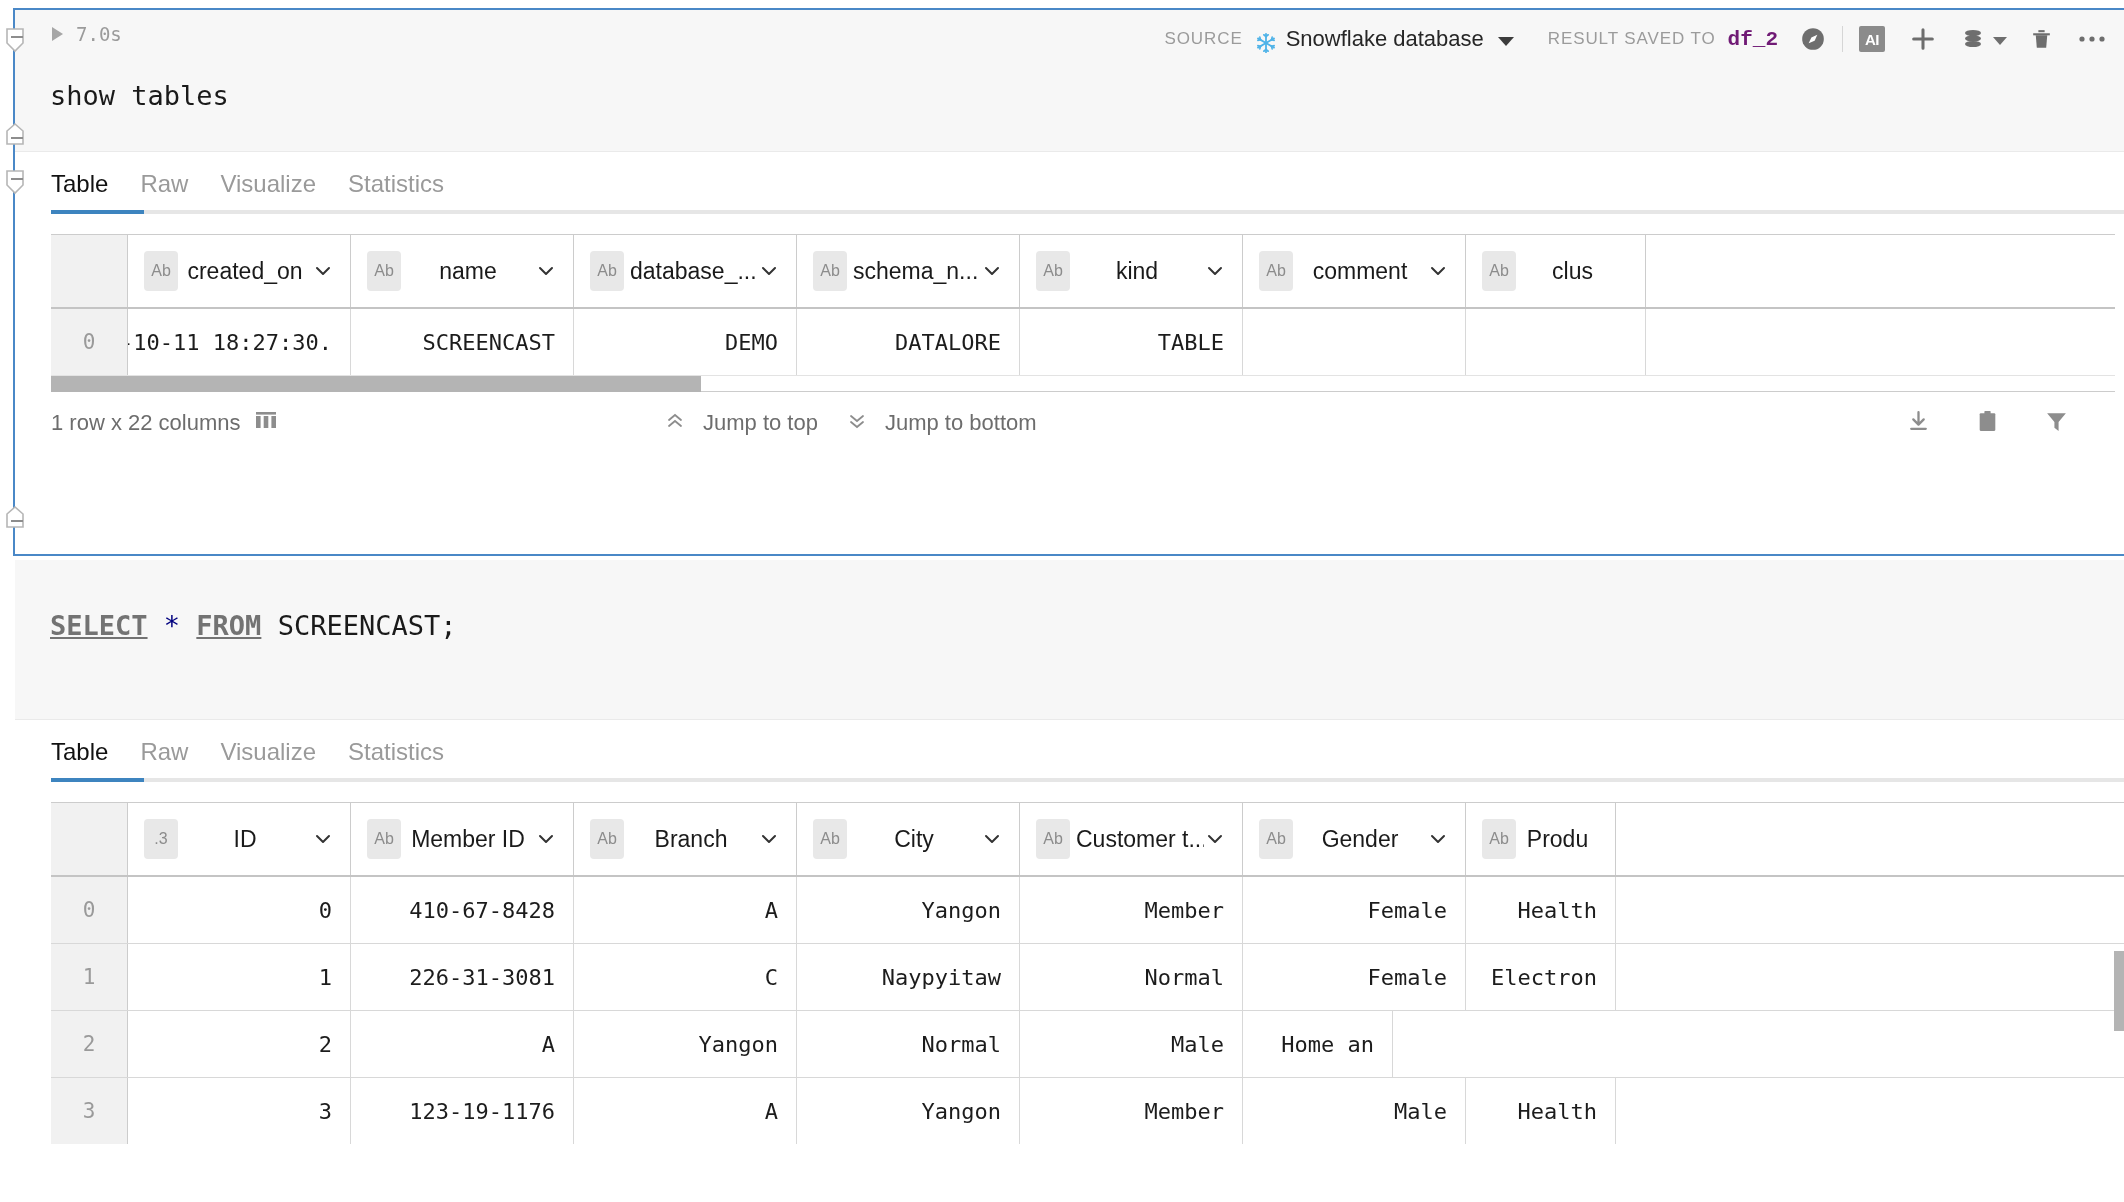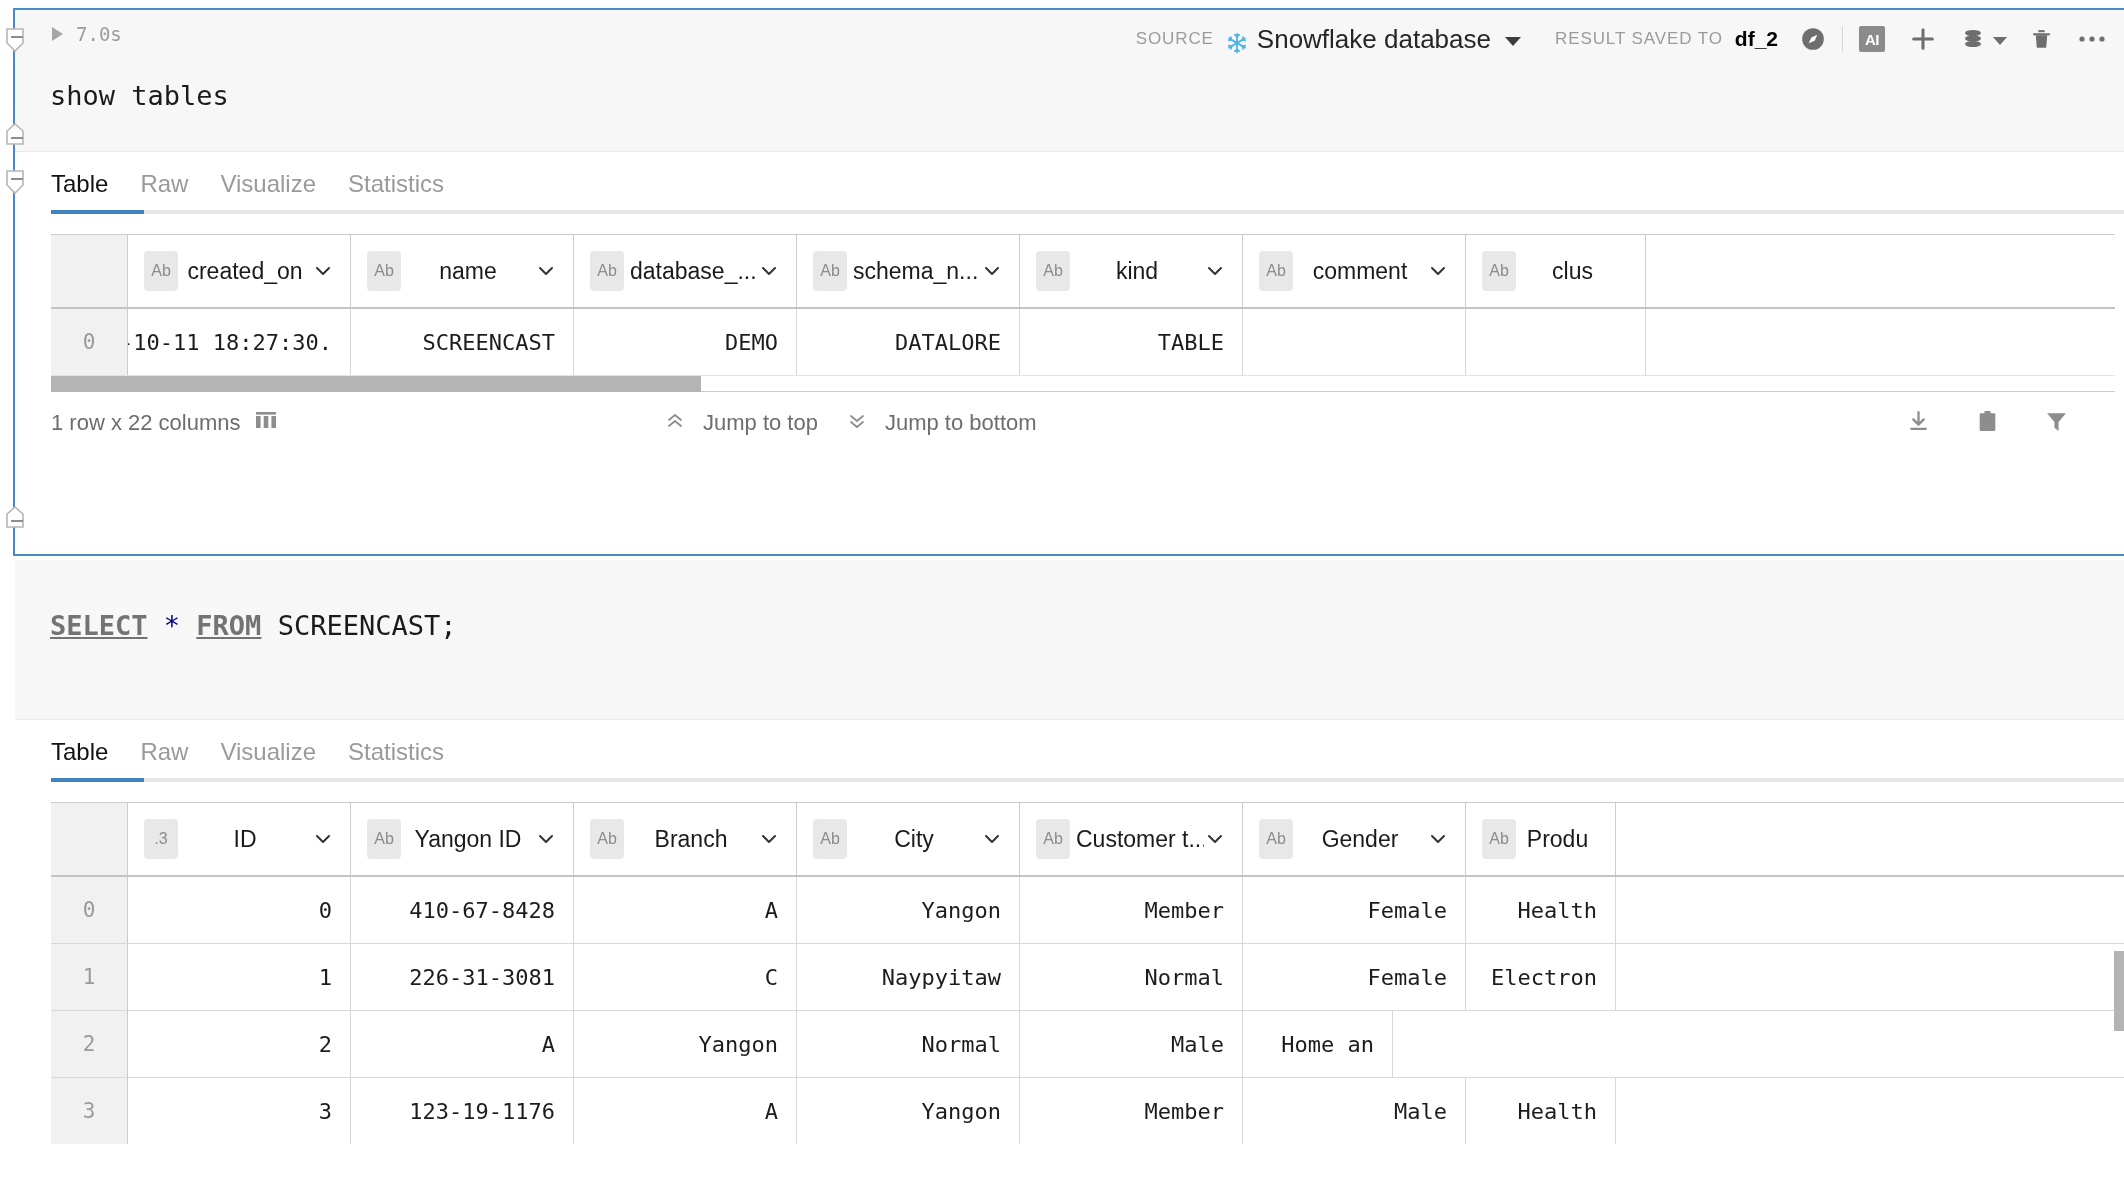--- a/index.html
+++ b/index.html
@@ -61,25 +61,25 @@
     display: flex; align-items: center; gap: 0px;
     height: 34px;
   }
   .tb-lbl {
     font-family: "Liberation Sans", sans-serif;
     font-size: 17px; letter-spacing: 0.9px;
     color: #9b9b9b; font-weight: 400;
   }
   .tb-val {
     font-family: "Liberation Sans", sans-serif;
-    font-size: 26px; color: #262626; font-weight: 400;
+    font-size: 22px; color: #262626; font-weight: 400;
   }
   .tb-val-mono {
-    font-family: Liberation Sans, sans-serif;
-    font-size: 21px; color: #000000; font-weight: 700;
+    font-family: Liberation Mono, monospace;
+    font-size: 21px; color: #701a75; font-weight: 700;
   }
   .snow {
     display:inline-block; width:22px; height:22px; margin: 0 9px 0 12px;
     position: relative; top: 4px;
   }
   .caret-dn {
     width: 0; height: 0; margin: 0 0 0 14px;
     border-left: 8px solid transparent;
     border-right: 8px solid transparent;
     border-top: 9px solid #3c3c3c;
@@ -501,21 +501,21 @@
             <span class="type-badge">.3</span>
             <span class="hname">ID</span>
             <span class="hchev">
               <svg width="20" height="20" viewBox="0 0 20 20">
                 <path d="M4 7 L10 13 L16 7" stroke="#333" stroke-width="2" fill="none" stroke-linecap="round" stroke-linejoin="round"></path>
               </svg>
             </span>
           </div>
           <div class="hcell" style="width: 223px; min-width: 223px;">
             <span class="type-badge">Ab</span>
-            <span class="hname">Yangon ID</span>
+            <span class="hname">Member ID</span>
             <span class="hchev">
               <svg width="20" height="20" viewBox="0 0 20 20">
                 <path d="M4 7 L10 13 L16 7" stroke="#333" stroke-width="2" fill="none" stroke-linecap="round" stroke-linejoin="round"></path>
               </svg>
             </span>
           </div>
           <div class="hcell" style="width: 223px; min-width: 223px;">
             <span class="type-badge">Ab</span>
             <span class="hname">Branch</span>
             <span class="hchev">

